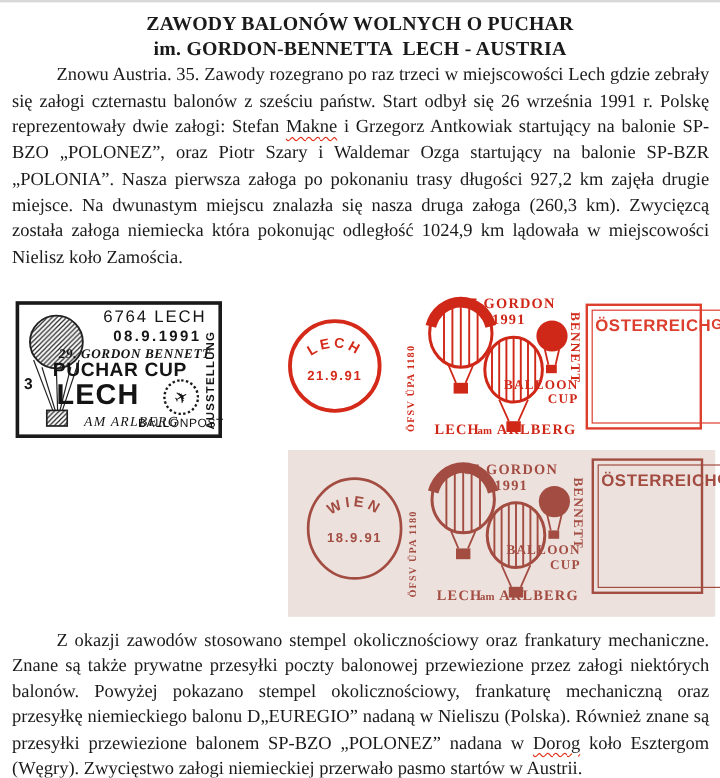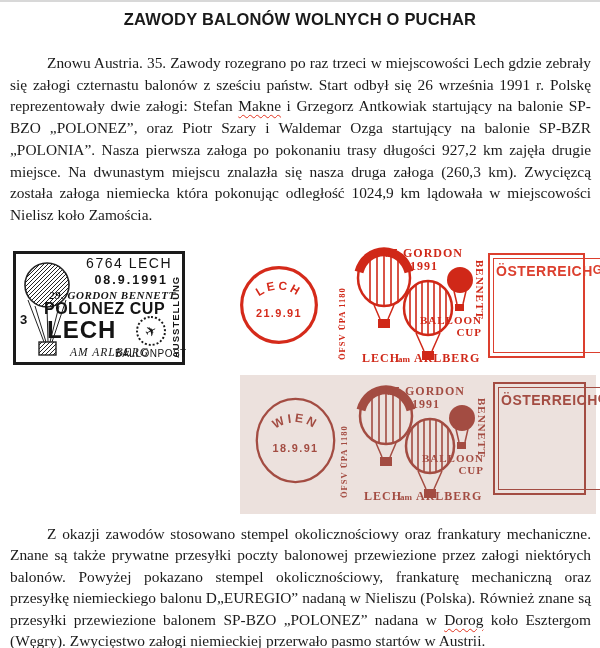--- a/index.html
+++ b/index.html
@@ -1,21 +1,21 @@
 <!DOCTYPE html>
 <html><head>
 <meta charset="utf-8">
 <style>
   * { margin:0; padding:0; box-sizing:border-box; }
   html,body { width:600px; height:648px; background:#fff; overflow:hidden;
               font-family:"Liberation Serif", serif; color:#1a1a1a; }
   .page { position:relative; width:600px; height:648px; border-top:2px solid #d8d8d8; }
 
   
-  .title { text-align:center; padding-top:7px; font-family:Liberation Sans, sans-serif;
+  .title { text-align:center; padding-top:7px; font-family:Liberation Serif, serif;
            font-weight:bold; font-size:16.5px; line-height:21px; letter-spacing:.2px; }
   .para  { position:absolute; left:10px; right:9px; text-align:justify;
            font-size:15.4px; line-height:21.7px; text-indent:37px;font-family:Liberation Serif, serif; }
   .para.p1 { top:50px; }
   .para.p2 { top:521px; line-height:21.4px; }
   .sic { text-decoration:underline wavy #e2331f 1px; text-underline-offset:3px; }
 
   
   .art { position:absolute; left:0; top:240px; width:600px; height:275px; }
 
@@ -64,20 +64,21 @@
 
   svg text { font-weight:bold; }
 </style>
 </head>
 <body>
 
 <div class="page">
 
   <div class="title">
     <div>ZAWODY BALONÓW WOLNYCH O PUCHAR</div>
+    <div>im. GORDON-BENNETTA &nbsp;LECH - AUSTRIA</div>
   </div>
 
   <p class="para p1"><span>Znowu Austria. 35. Zawody rozegrano po raz trzeci w miejscowości Lech gdzie zebrały się załogi czternastu balonów z sześciu państw. Start odbył się 26 września 1991 r. Polskę reprezentowały dwie załogi: Stefan </span><span class="sic">Makne</span><span> i Grzegorz Antkowiak startujący na balonie SP-BZO „POLONEZ”, oraz Piotr Szary i Waldemar Ozga startujący na balonie SP-BZR „POLONIA”. Nasza pierwsza załoga po pokonaniu trasy długości 927,2 km zajęła drugie miejsce. Na dwunastym miejscu znalazła się nasza druga załoga (260,3 km). Zwycięzcą została załoga niemiecka która pokonując odległość 1024,9 km lądowała w miejscowości Nielisz koło Zamościa.</span></p>
 
   <div class="art">
 
     <div class="pm">
       <svg class="pm-sketch" width="58" height="104" viewBox="0 0 58 104" xmlns="http://www.w3.org/2000/svg">
         <defs>
           <pattern id="hatch" width="4" height="4" patternUnits="userSpaceOnUse">
@@ -85,21 +86,21 @@
           </pattern>
         </defs>
         <circle cx="29" cy="27" r="22" fill="url(#hatch)" stroke="#222" stroke-width="1.6"></circle>
         <path d="M10,42 L26,84 M17,48 L28,84 M29,49 L30,84 M41,48 L32,84 M48,42 L34,84" stroke="#222" stroke-width="1" fill="none"></path>
         <rect x="21" y="84" width="17" height="13" fill="url(#hatch)" stroke="#222" stroke-width="1.4"></rect>
       </svg>
       <span class="pm-num">3</span>
       <span class="pm-code">6764 LECH</span>
       <span class="pm-date">08.9.1991</span>
       <span class="pm-event">29. GORDON BENNETT</span>
-      <span class="pm-cup">POLONEZ CUP</span>
+      <span class="pm-cup">PUCHAR CUP</span>
       <span class="pm-lech">LECH</span>
       <span class="pm-region">AM ARLBERG</span>
       <span class="pm-bpost">BALLONPOST</span>
       <span class="pm-badge">
           <span>✈</span>
         </span>
       <span class="pm-aus">AUSSTELLUNG</span>
     </div>
 
     <div class="row1">

